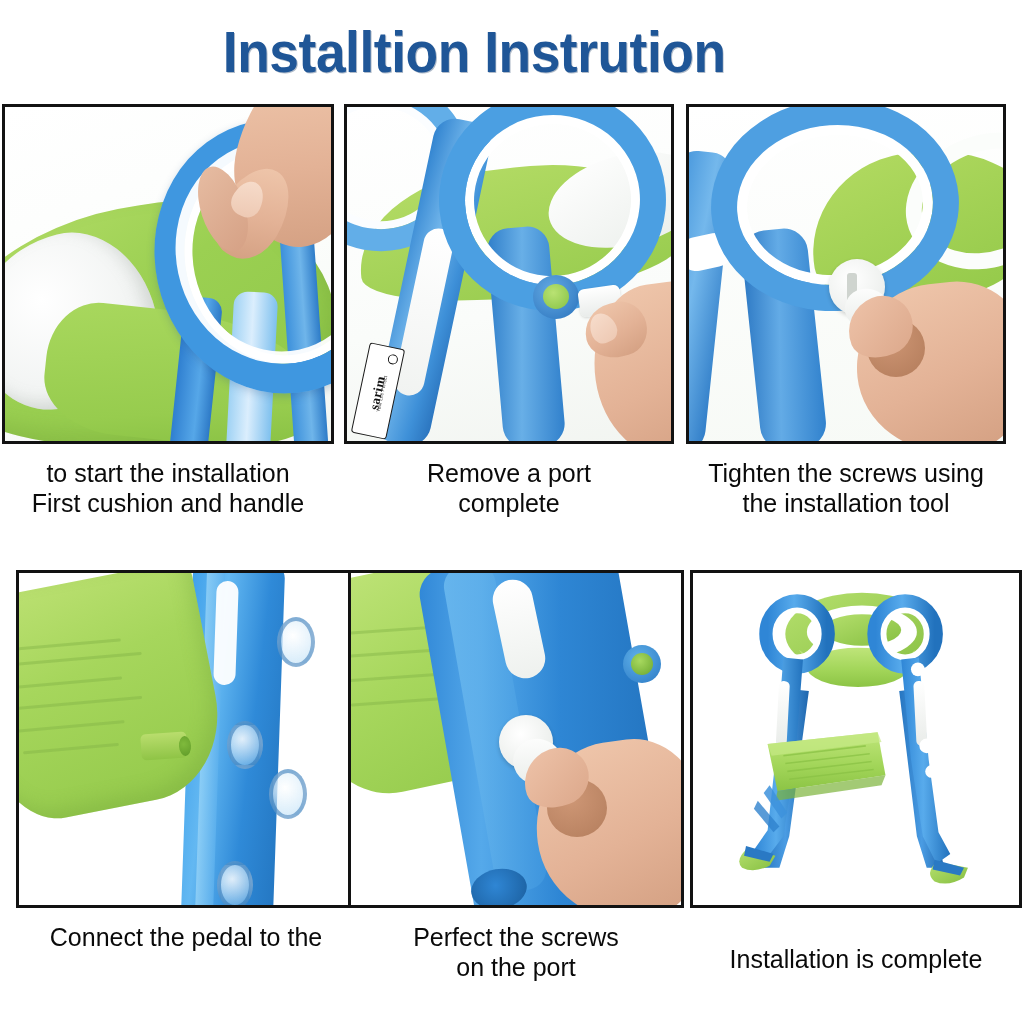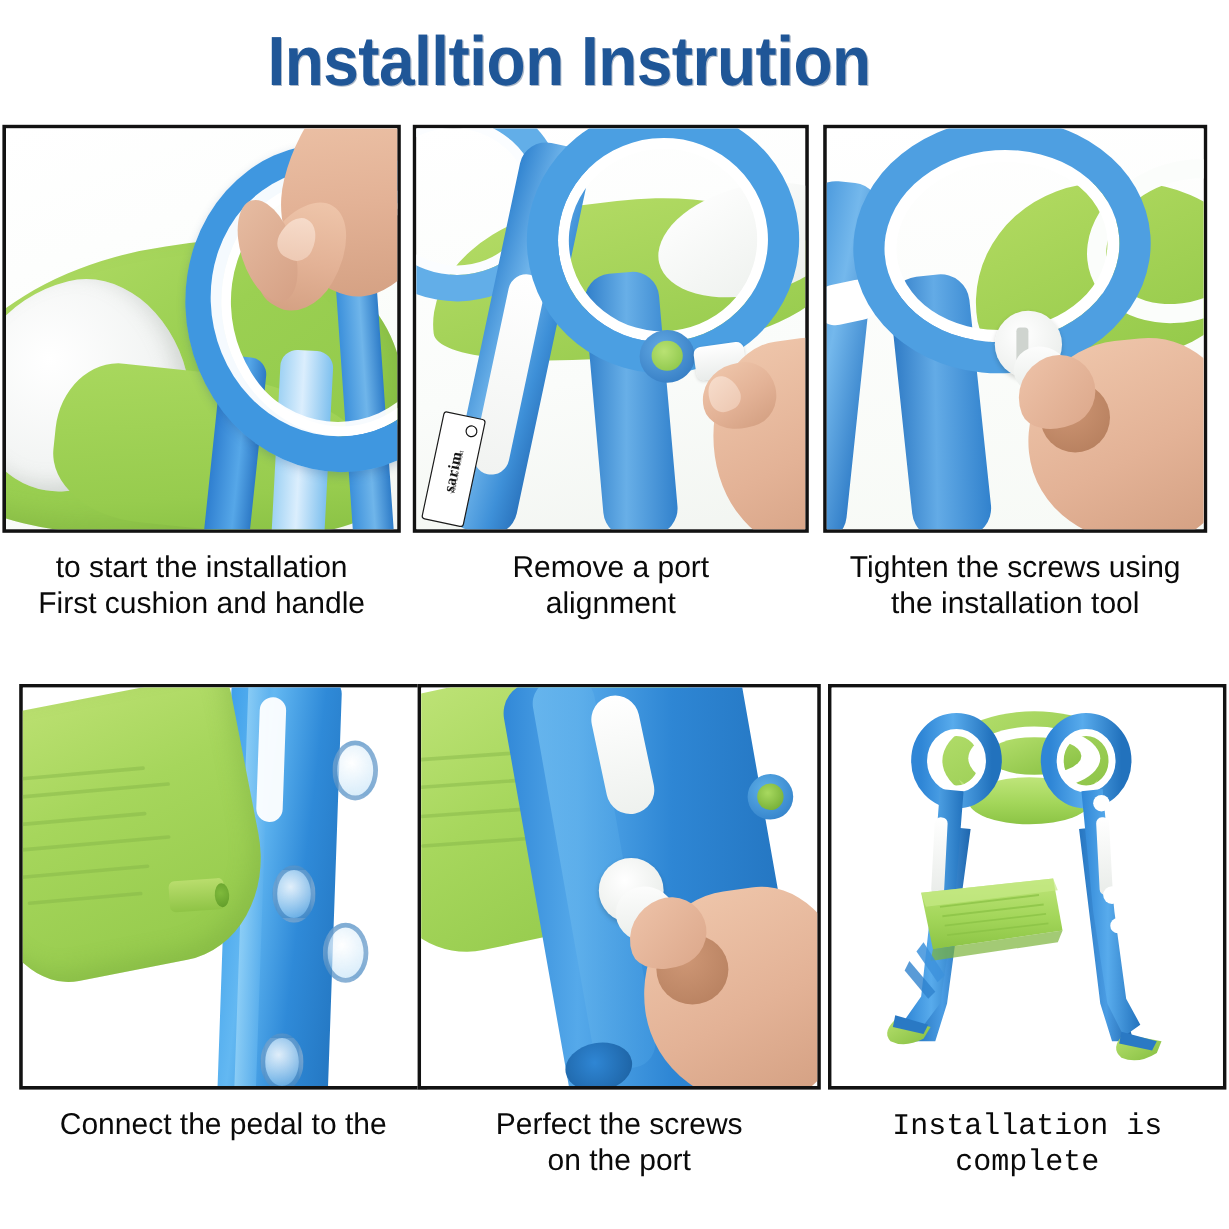--- a/index.html
+++ b/index.html
@@ -82,21 +82,21 @@
     font-family: "Liberation Sans", sans-serif;
     font-size: 25px;
     line-height: 30px;
     color: #0a0a0a;
     box-sizing: border-box;
     padding: 0 4px;
   }
   .caption-top { top: 354px; }
   .caption-bottom { top: 352px; }
   .caption span { display: block; }
-  .cap-pad-1 { margin-top: 2px; font-family: Liberation Mono, monospace; }
+  .cap-pad-1 { margin-top: 22px; }
 
   
   .scene { position: absolute; inset: 0; background: #fdfdfd; }
 
   
   .sh { position: absolute; }
 
   
   .p1-bg { inset: 0; background:
       linear-gradient(160deg,#ffffff 0%, #fbfdfb 55%, #f3f6f2 100%); }
@@ -538,21 +538,21 @@
             <div class="sh nail p2-nail"></div>
             <div class="sh p2-label">
               <div class="p2-label-dot"></div>
               <div class="p2-label-text">sarim</div>
               <div class="p2-label-sub">Your Life Perfect</div>
             </div>
           </div>
         </div>
         <div class="caption caption-top">
           <span>Remove a port</span>
-          <span>alignment</span>
+          <span>complete</span>
         </div>
       </div>
 
       <div class="cell" style="left:686px; width:320px;">
         <div class="photo photo-top">
           <div class="scene">
             <div class="sh p3-bg"></div>
             <div class="sh p3-green"></div>
             <div class="sh p3-white-ring2"></div>
             <div class="sh p3-arm-left"></div>

